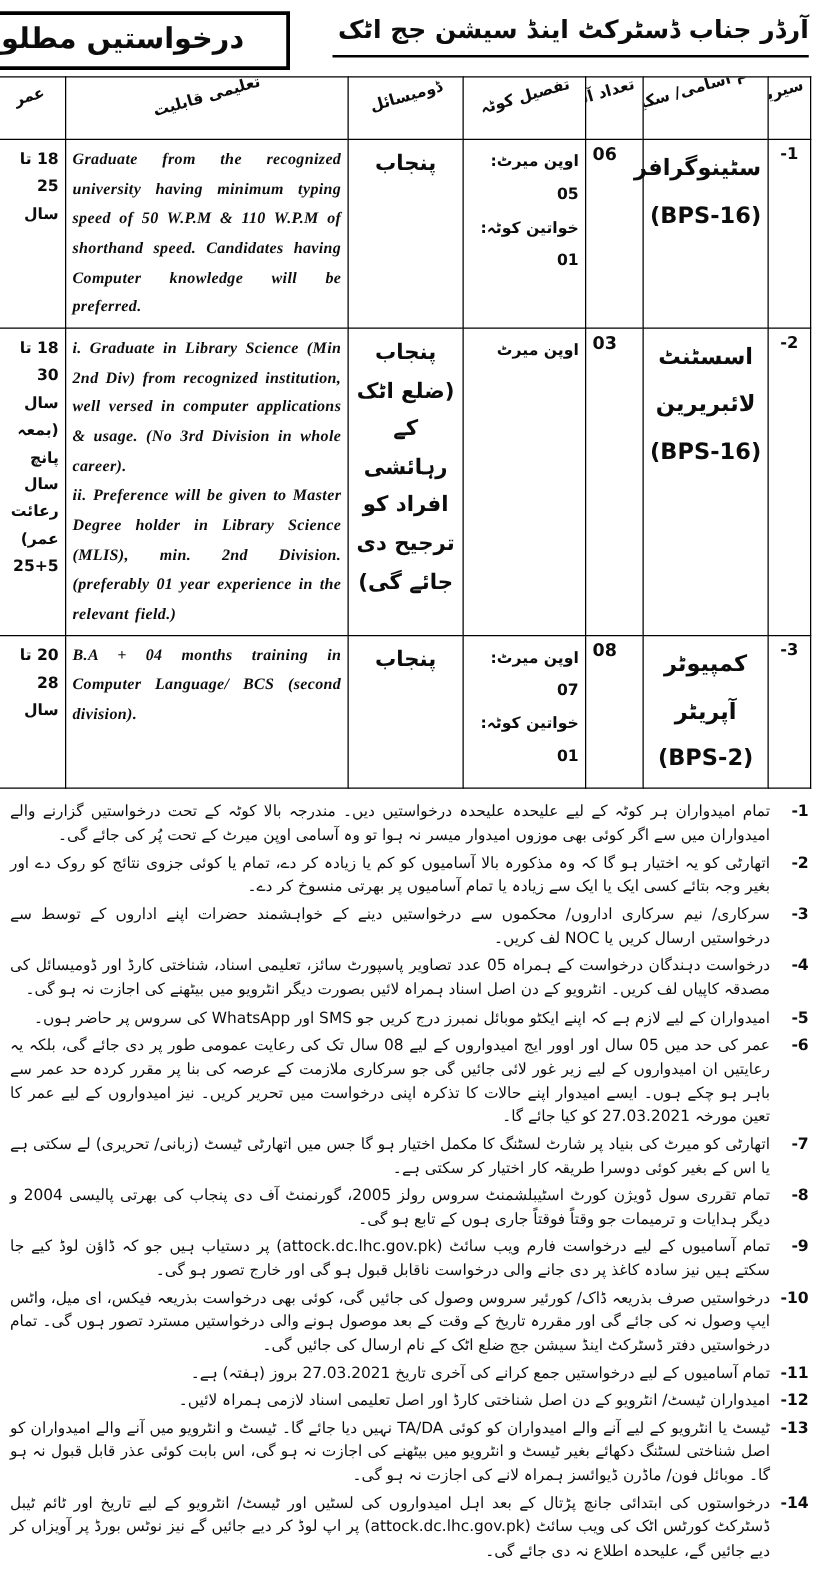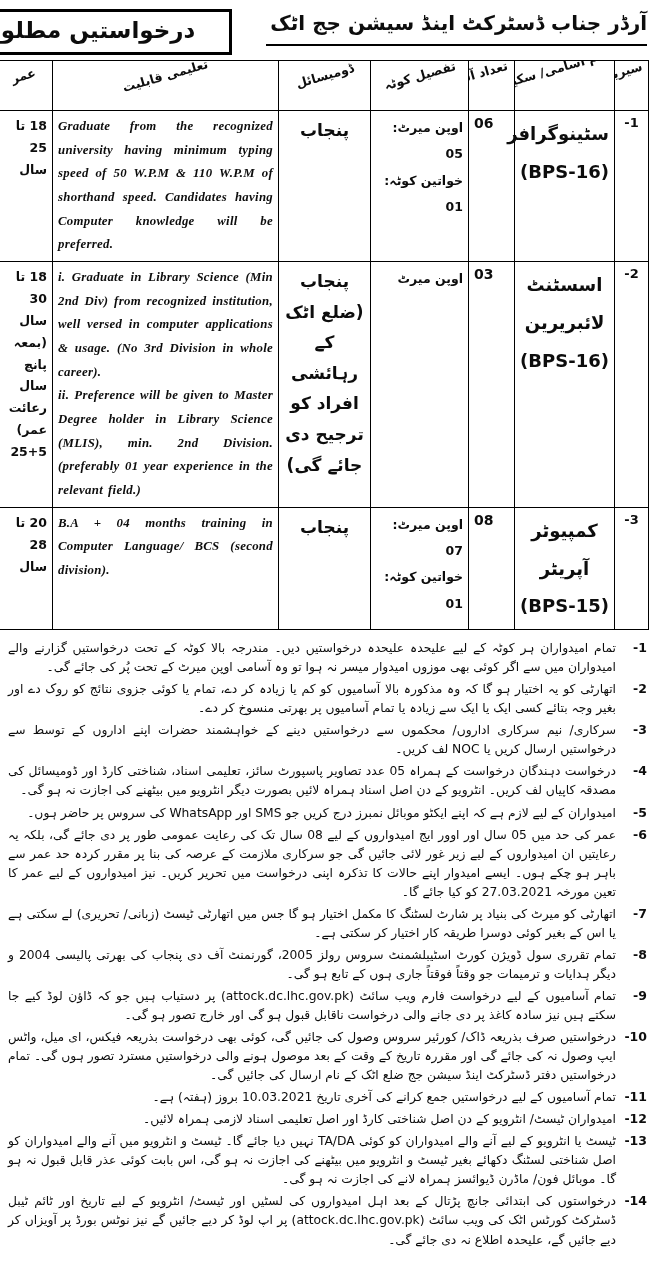--- a/index.html
+++ b/index.html
@@ -106,21 +106,21 @@
 (ضلع اٹک کے رہائشی افراد کو ترجیح دی جائے گی)</td>
         <td class="qual" dir="ltr">i. Graduate in Library Science (Min 2nd Div) from recognized institution, well versed in computer applications &amp; usage. (No 3rd Division in whole career).
 ii. Preference will be given to Master Degree holder in Library Science (MLIS), min. 2nd Division. (preferably 01 year experience in the relevant field.)</td>
         <td class="age">18 تا 30 سال
 (بمعہ پانچ سال رعائت عمر)
 25+5</td>
       </tr>
       <tr class="r3">
         <td class="serial">-3</td>
         <td class="post">کمپیوٹر آپریٹر
-(BPS-15)</td>
+(BPS-2)</td>
         <td class="count">08</td>
         <td class="quota">اوپن میرٹ: 07
 خواتین کوٹہ: 01</td>
         <td class="domicile">پنجاب</td>
         <td class="qual" dir="ltr">B.A + 04 months training in Computer Language/ BCS (second division).</td>
         <td class="age">20 تا 28 سال</td>
       </tr>
     </tbody>
   </table>
 
@@ -160,21 +160,21 @@
     <div class="cond">
         <span class="c-num">-9</span>
         <div class="c-text">تمام آسامیوں کے لیے درخواست فارم ویب سائٹ (attock.dc.lhc.gov.pk) پر دستیاب ہیں جو کہ ڈاؤن لوڈ کیے جا سکتے ہیں نیز سادہ کاغذ پر دی جانے والی درخواست ناقابل قبول ہو گی اور خارج تصور ہو گی۔</div>
       </div>
     <div class="cond">
         <span class="c-num">-10</span>
         <div class="c-text">درخواستیں صرف بذریعہ ڈاک/ کورئیر سروس وصول کی جائیں گی، کوئی بھی درخواست بذریعہ فیکس، ای میل، واٹس ایپ وصول نہ کی جائے گی اور مقررہ تاریخ کے وقت کے بعد موصول ہونے والی درخواستیں مسترد تصور ہوں گی۔ تمام درخواستیں دفتر ڈسٹرکٹ اینڈ سیشن جج ضلع اٹک کے نام ارسال کی جائیں گی۔</div>
       </div>
     <div class="cond">
         <span class="c-num">-11</span>
-        <div class="c-text">تمام آسامیوں کے لیے درخواستیں جمع کرانے کی آخری تاریخ 10.03.2021 بروز (ہفتہ) ہے۔</div>
+        <div class="c-text">تمام آسامیوں کے لیے درخواستیں جمع کرانے کی آخری تاریخ 27.03.2021 بروز (ہفتہ) ہے۔</div>
       </div>
     <div class="cond">
         <span class="c-num">-12</span>
         <div class="c-text">امیدواران ٹیسٹ/ انٹرویو کے دن اصل شناختی کارڈ اور اصل تعلیمی اسناد لازمی ہمراہ لائیں۔</div>
       </div>
     <div class="cond">
         <span class="c-num">-13</span>
         <div class="c-text">ٹیسٹ یا انٹرویو کے لیے آنے والے امیدواران کو کوئی TA/DA نہیں دیا جائے گا۔ ٹیسٹ و انٹرویو میں آنے والے امیدواران کو اصل شناختی لسٹنگ دکھائے بغیر ٹیسٹ و انٹرویو میں بیٹھنے کی اجازت نہ ہو گی، اس بابت کوئی عذر قابل قبول نہ ہو گا۔ موبائل فون/ ماڈرن ڈیوائسز ہمراہ لانے کی اجازت نہ ہو گی۔</div>
       </div>
     <div class="cond">

